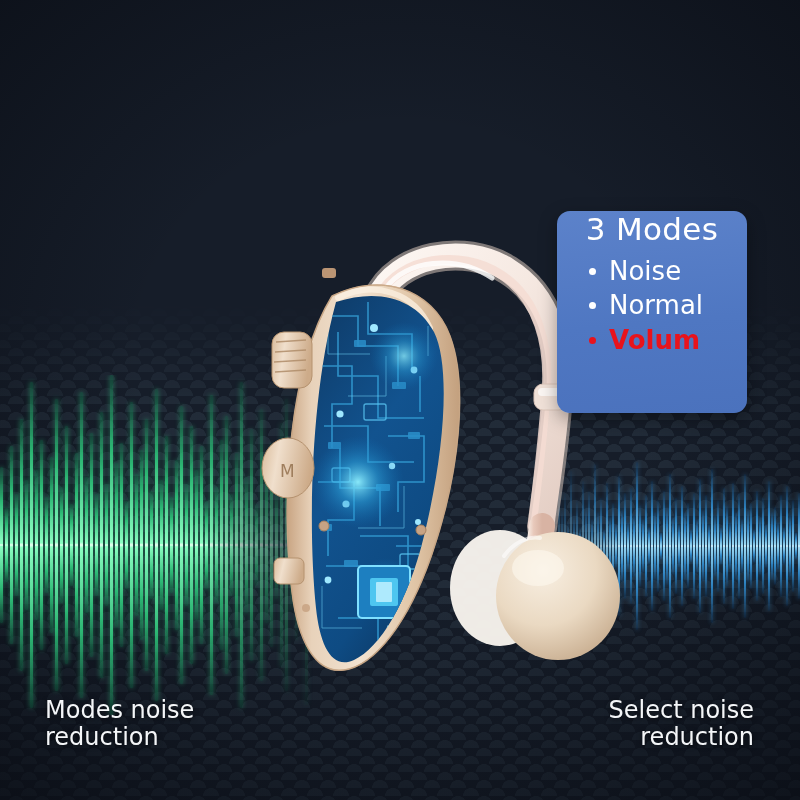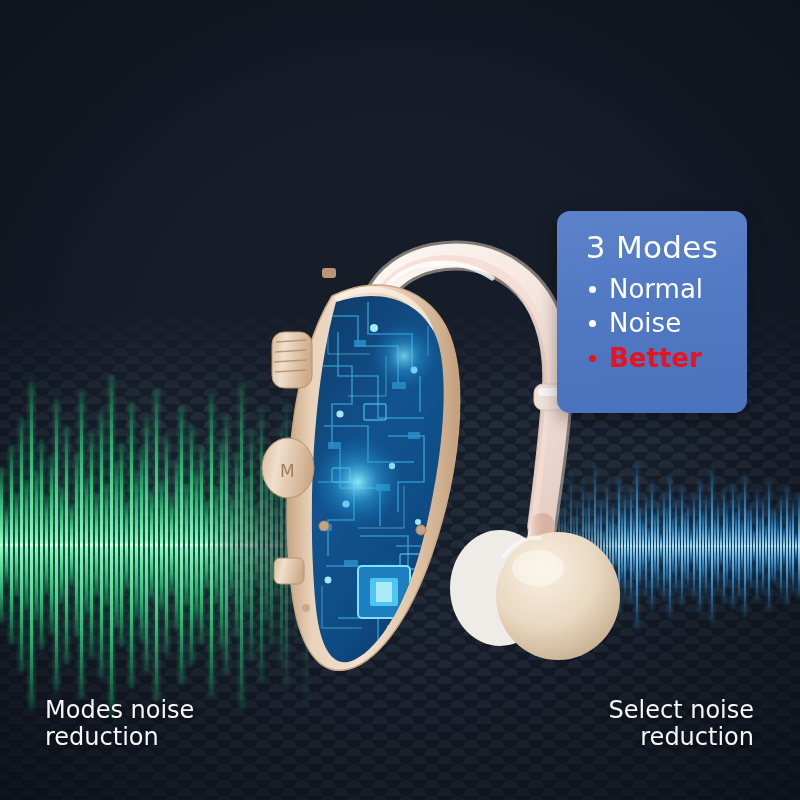--- a/index.html
+++ b/index.html
@@ -147,21 +147,20 @@
     border-radius: 13px;
     box-shadow: 0 6px 18px rgba(0,0,0,0.35);
     padding: 0;
     box-sizing: border-box;
     font-family: "DejaVu Sans", sans-serif;
   }
   #modes-title {
     color: #ffffff;
     font-size: 31px;
     text-align: center;
-    margin-top: 18px;
     letter-spacing: 0.3px;
     font-weight: normal;
   }
   #modes-list {
     list-style: none;
     margin: 7px 0 0 0;
     padding: 0 0 0 32px;
   }
   #modes-list li {
     color: #ffffff;
@@ -539,23 +538,23 @@
         <ellipse cx="310" cy="332" rx="26" ry="18" fill="#fdf8ee" opacity="0.6"></ellipse>
         <path d="M276 320 C 286 306, 300 300, 312 302" fill="none" stroke="#ffffff" stroke-width="4" opacity="0.55" stroke-linecap="round"></path>
       </g>
     </svg>
   </div>
 
 
   <div id="modes-card">
     <div id="modes-title">3 Modes</div>
     <ul id="modes-list">
+      <li>Noise</li>
       <li>Normal</li>
-      <li>Noise</li>
-      <li class="accent">Better</li>
+      <li class="accent">Volum</li>
     </ul>
   </div>
 
   <div class="caption" id="caption-before">Modes noise
 reduction</div>
   <div class="caption" id="caption-after">Select noise
 reduction</div>
 
 </div>
 

